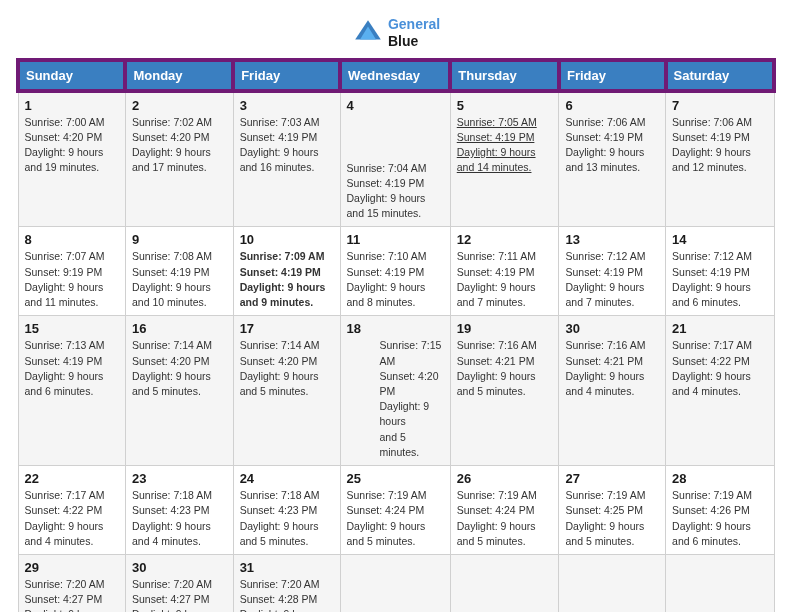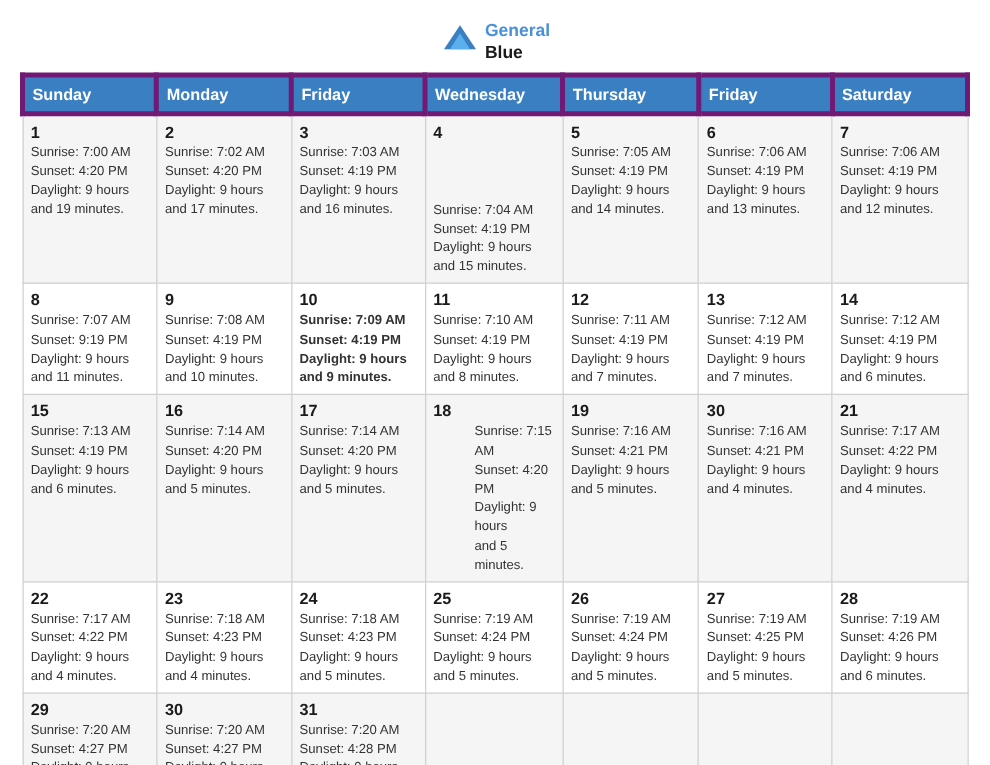--- a/index.html
+++ b/index.html
@@ -140,21 +140,21 @@
         </td>
         <td>
           <span class="day-num">4</span>
           <div class="day-info" style="white-space: pre-line; margin-top: 48px;">Sunrise: 7:04 AM
 Sunset: 4:19 PM
 Daylight: 9 hours
 and 15 minutes.</div>
         </td>
         <td>
           <span class="day-num">5</span>
-          <div class="day-info" style="white-space: pre-line;">Sunrise: 7:05 AM
+          <div class="day-info" style="white-space: pre-line; text-decoration: underline;">Sunrise: 7:05 AM
 Sunset: 4:19 PM
 Daylight: 9 hours
 and 14 minutes.</div>
         </td>
         <td>
           <span class="day-num">6</span>
           <div class="day-info" style="white-space: pre-line;">Sunrise: 7:06 AM
 Sunset: 4:19 PM
 Daylight: 9 hours
 and 13 minutes.</div>

